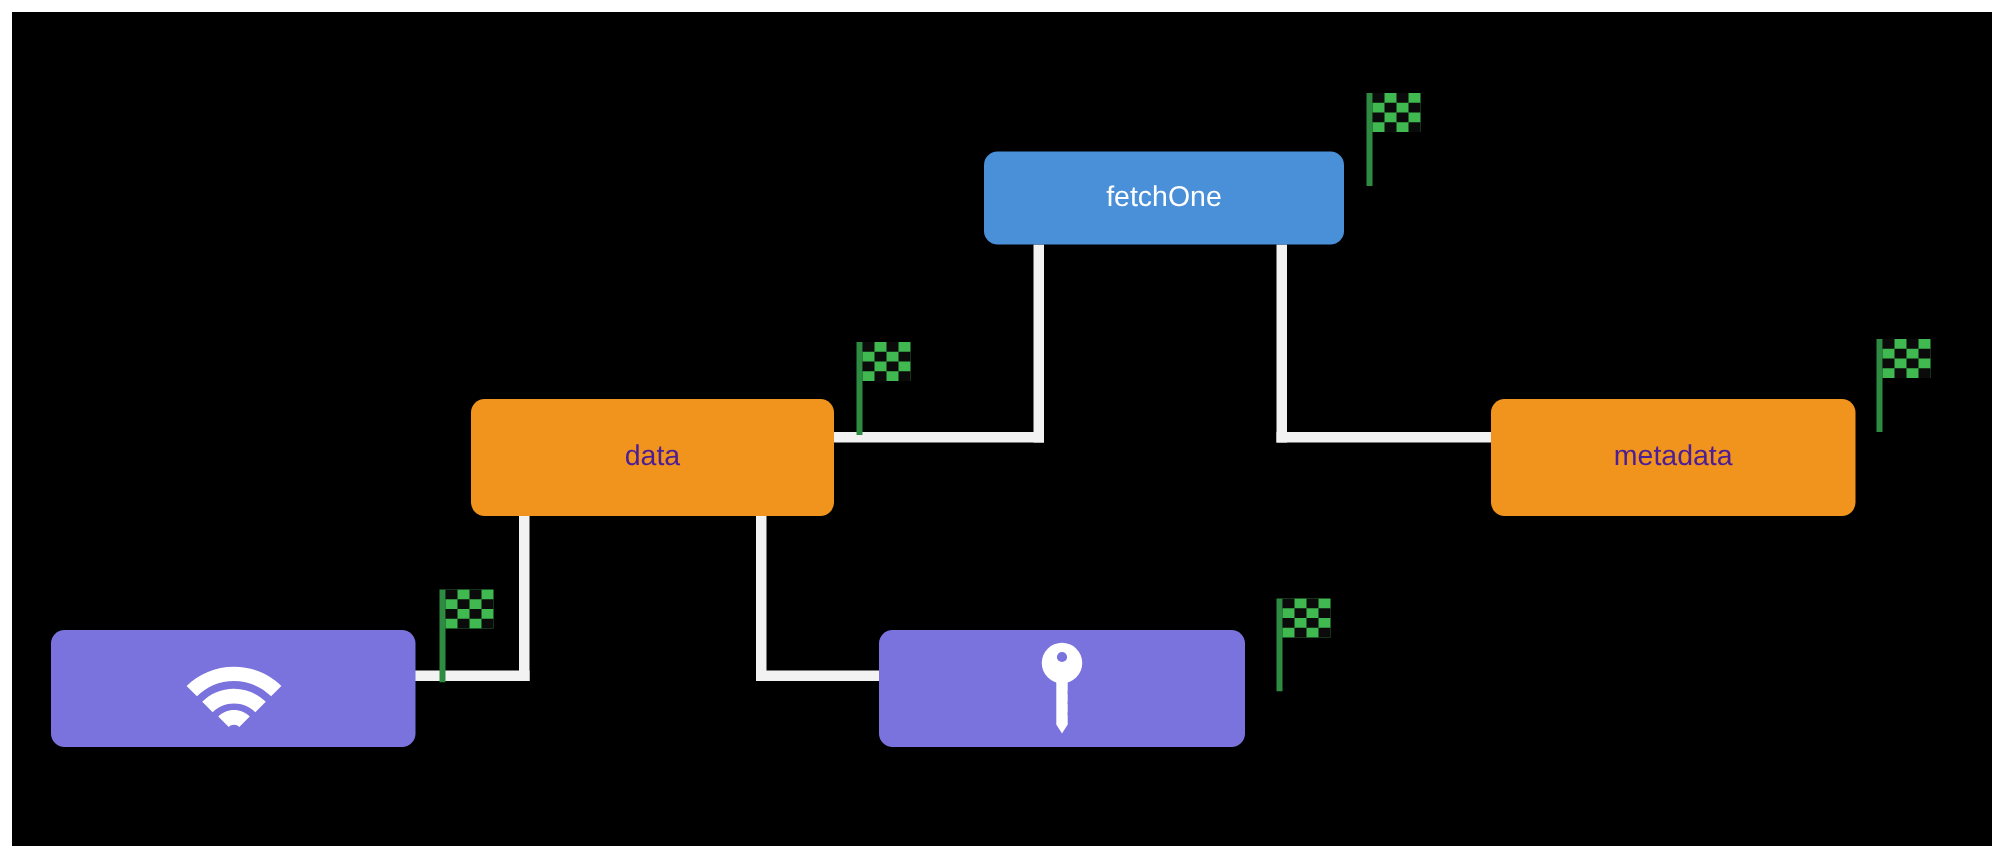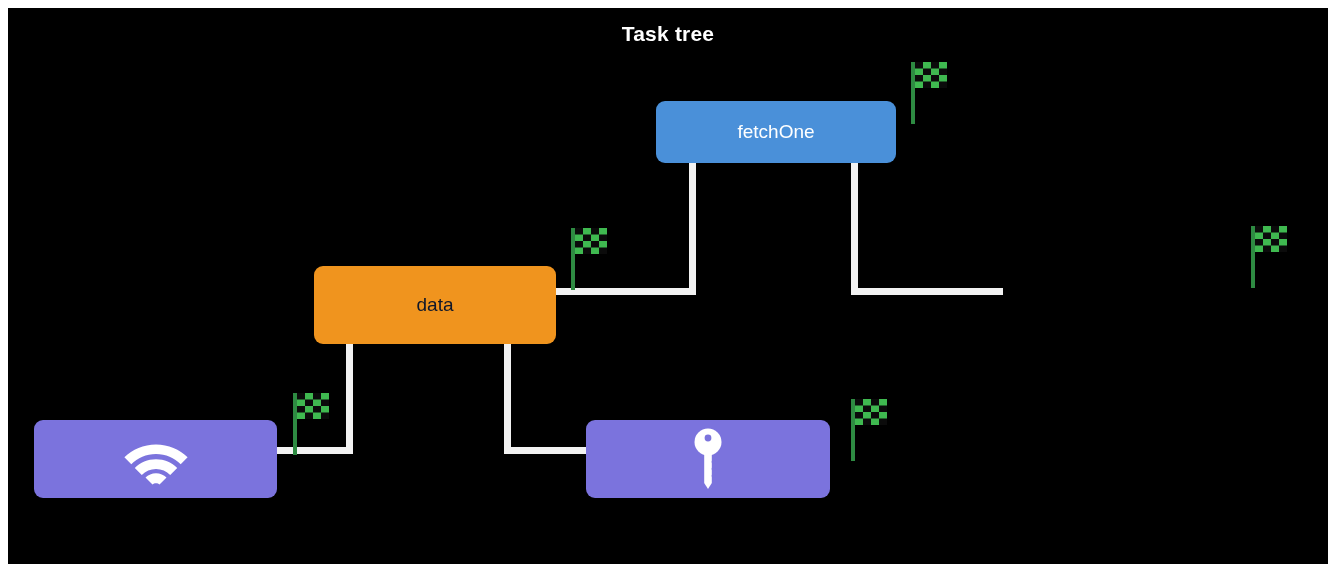--- a/index.html
+++ b/index.html
@@ -57,41 +57,40 @@
     border-radius: 9px;
     box-sizing: border-box;
     display: flex;
     align-items: center;
     justify-content: center;
     color: #ffffff;
     font-size: 19px;
     font-family: "Liberation Sans", sans-serif;
   }
   .node.blue   { background: #4a90d9; }
-  .node.orange { background: #f0941e; color: #0f172a; }
+  .node.orange { background: #f0941e; color: #4c1d95; }
   .node.purple { background: #7b73dd; }
   .node-label { pointer-events: none; }
 
   
   .flag {
     position: absolute;
     width: 44px;
     height: 66px;
   }
 
   
   .icon-wifi, .icon-key { display: block; }
 </style>
 </head>
 <body>
 
 <div id="stage">
   <div id="canvas">
 
-    <div id="title">Task tree</div>
 
     <div class="edge" style="left:681px; top:155px; width:7px; height:132px;"></div>
     <div class="edge" style="left:540px; top:280px; width:148px; height:7px;"></div>
 
     <div class="edge" style="left:843px; top:155px; width:7px; height:132px;"></div>
     <div class="edge" style="left:843px; top:280px; width:152px; height:7px;"></div>
 
     <div class="edge" style="left:338px; top:320px; width:7px; height:126px;"></div>
     <div class="edge" style="left:261px; top:439px; width:84px; height:7px;"></div>
 
@@ -129,20 +128,23 @@
         <rect x="25" y="4" width="8" height="6.5"></rect>
         <rect x="17" y="10.5" width="8" height="6.5"></rect>
         <rect x="33" y="10.5" width="8" height="6.5"></rect>
         <rect x="9" y="17" width="8" height="6.5"></rect>
         <rect x="25" y="17" width="8" height="6.5"></rect>
         <rect x="17" y="23.5" width="8" height="6.5"></rect>
         <rect x="33" y="23.5" width="8" height="6.5"></rect>
       </g>
     </svg>
 
+    <div class="node orange" style="left:986px; top:258px; width:243px; height:78px;">
+      <span class="node-label">metadata</span>
+    </div>
     <svg class="flag" viewBox="0 0 44 66" style="left:1238px; top:214px;">
       <rect x="5" y="4" width="4" height="62" fill="#2e8b42"></rect>
       <rect x="9" y="4" width="32" height="26" fill="#3fb950"></rect>
       <g fill="#0b0b0b">
         <rect x="9" y="4" width="8" height="6.5"></rect>
         <rect x="25" y="4" width="8" height="6.5"></rect>
         <rect x="17" y="10.5" width="8" height="6.5"></rect>
         <rect x="33" y="10.5" width="8" height="6.5"></rect>
         <rect x="9" y="17" width="8" height="6.5"></rect>
         <rect x="25" y="17" width="8" height="6.5"></rect>

